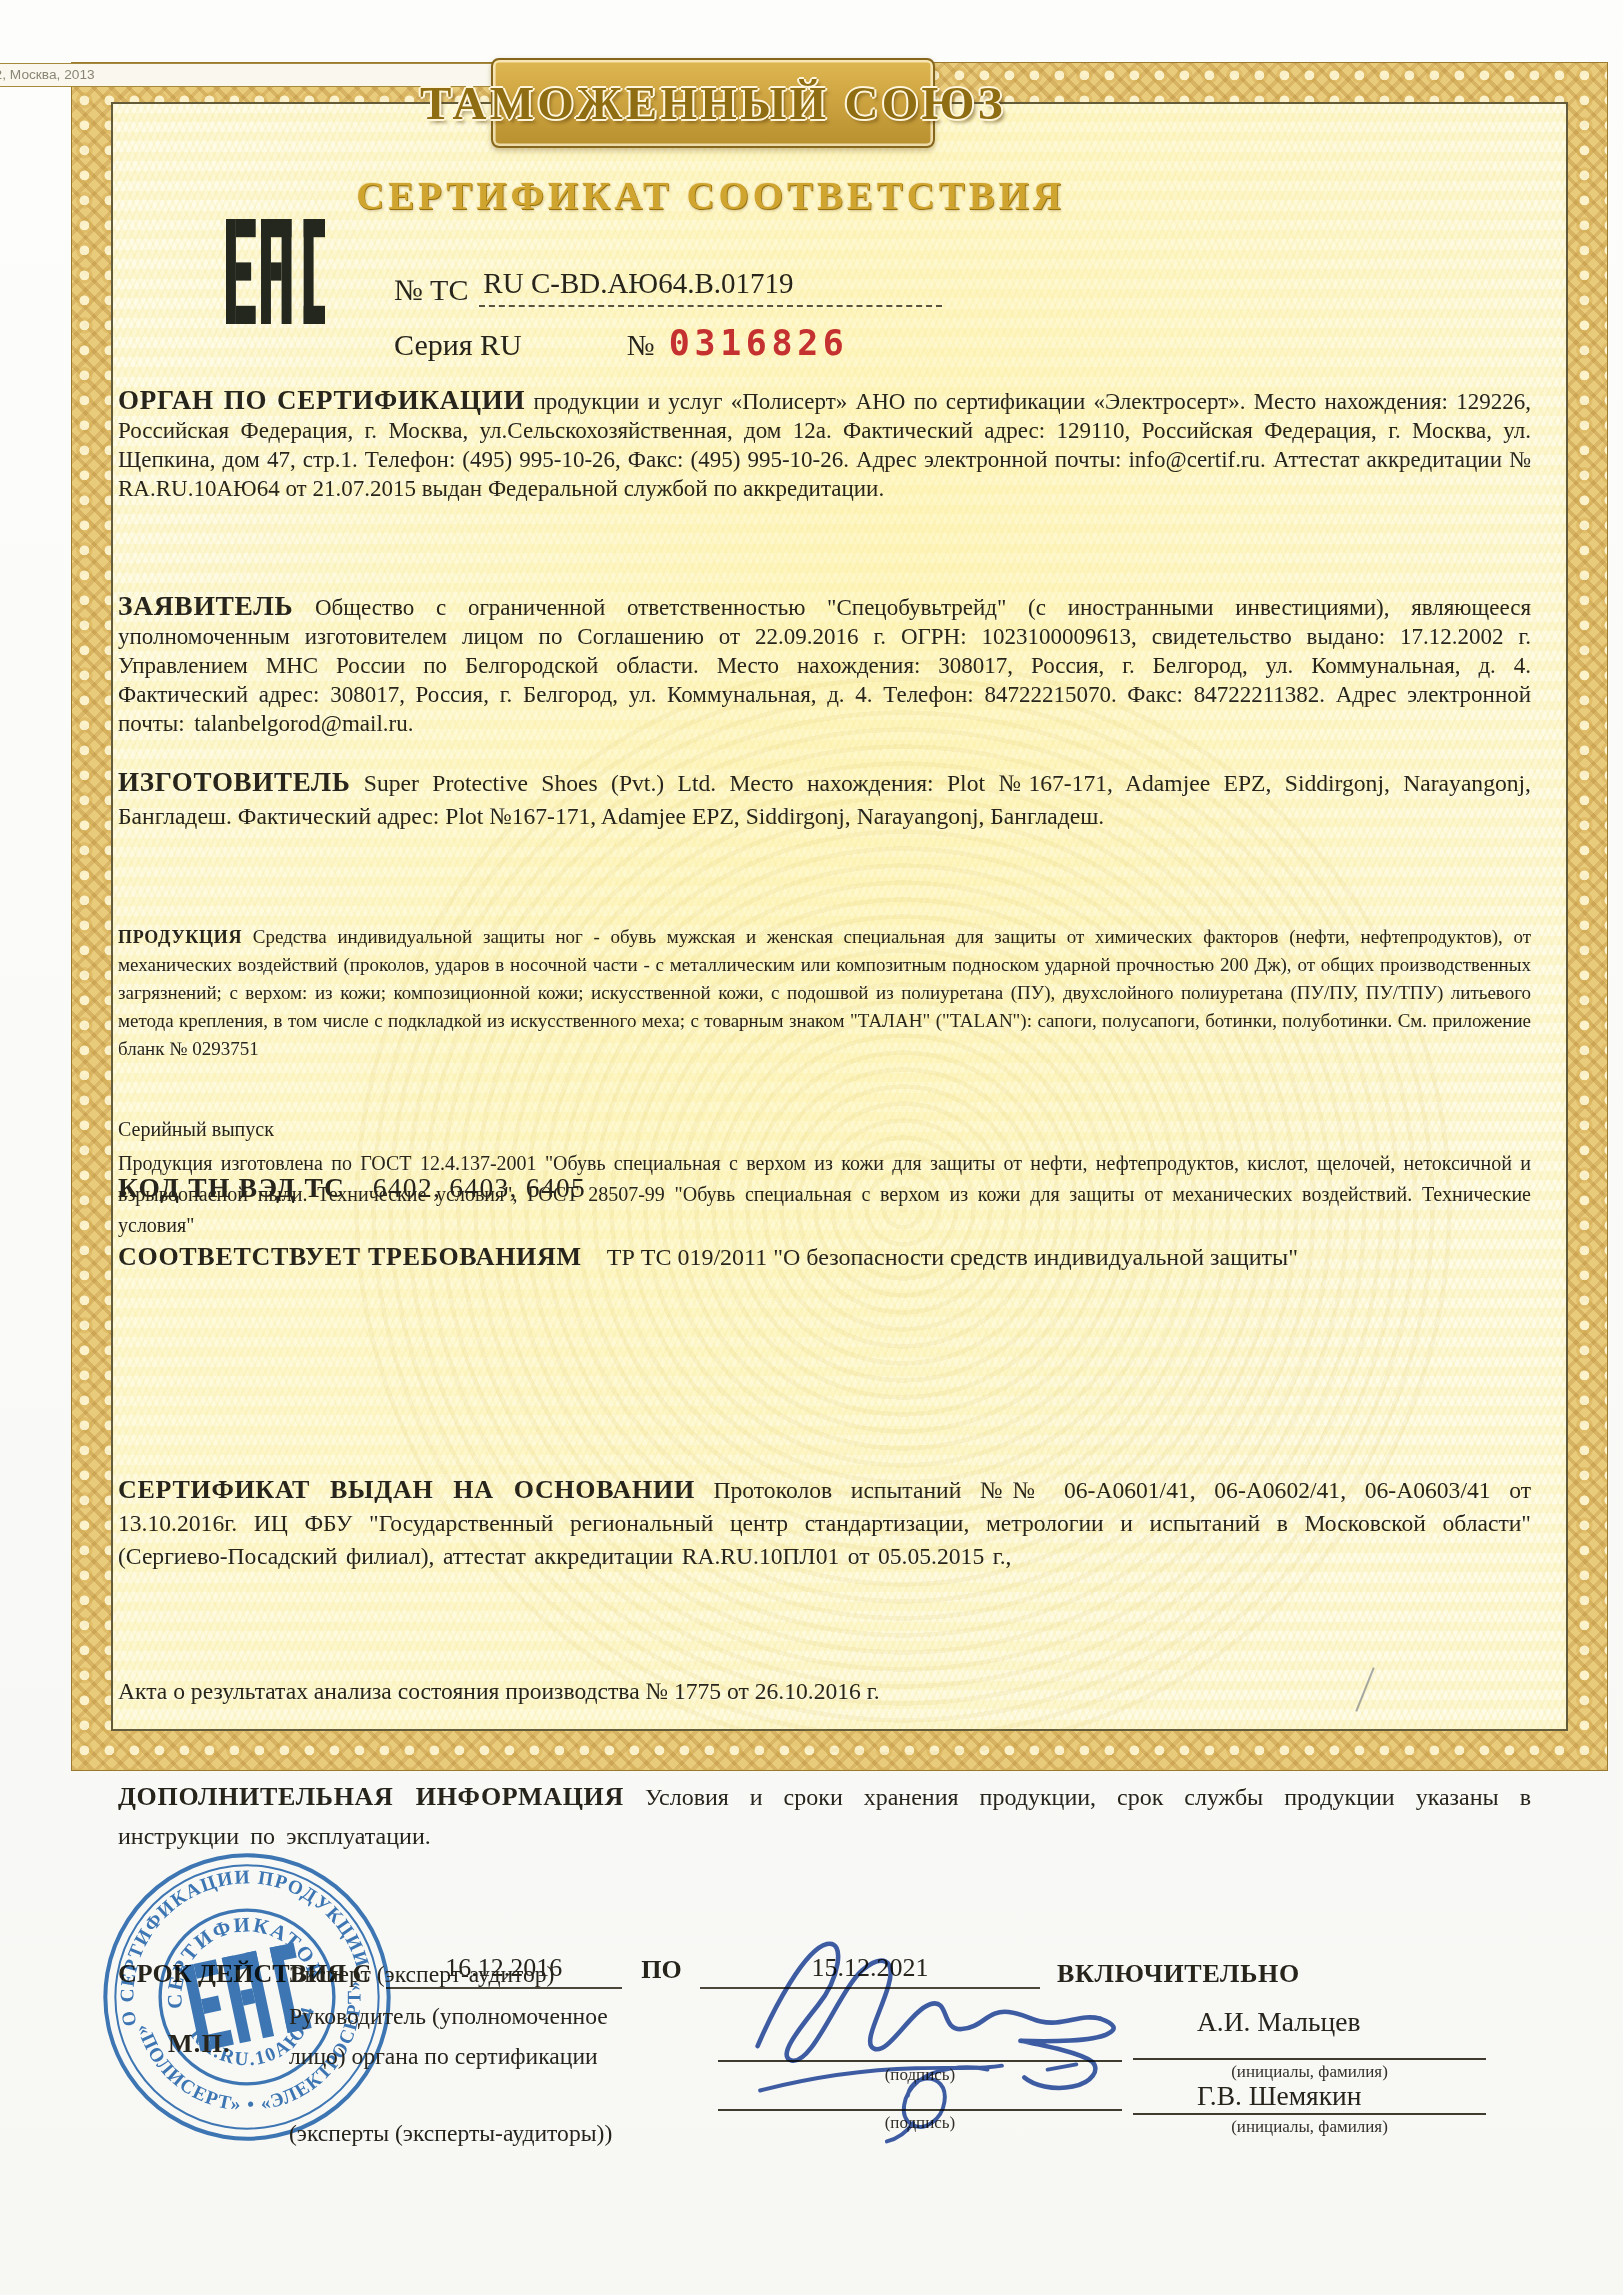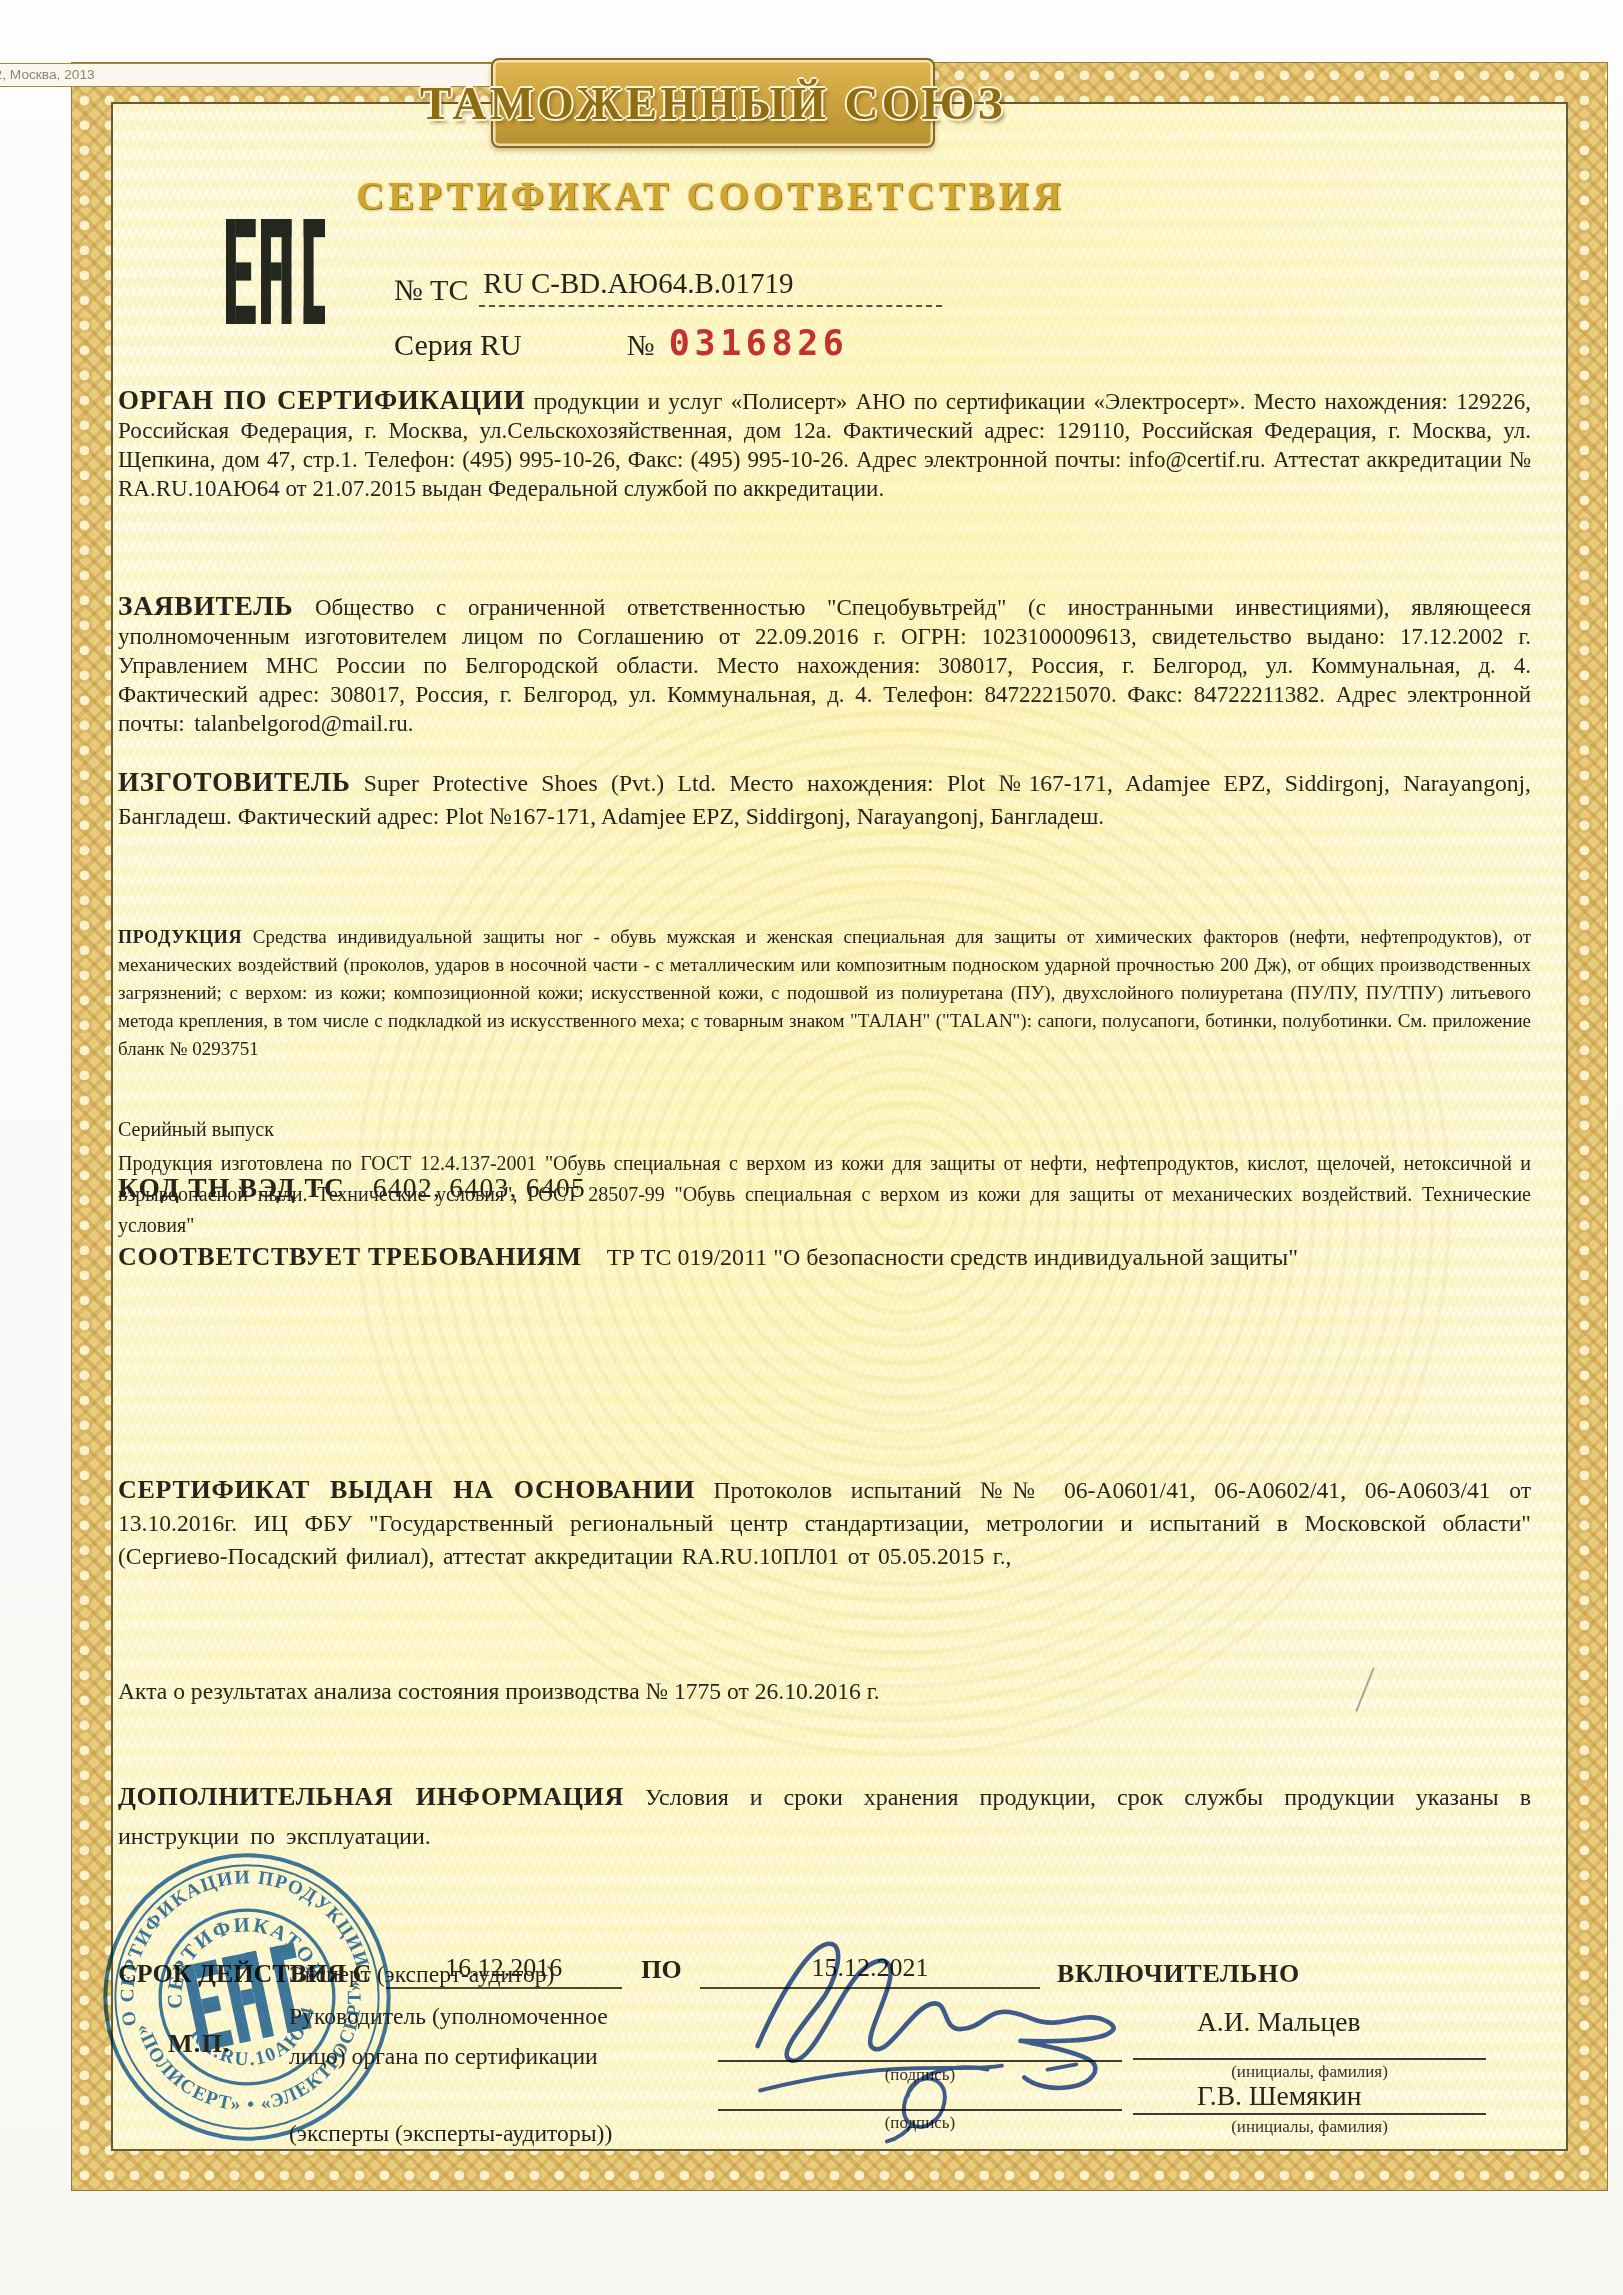--- a/index.html
+++ b/index.html
@@ -1,17 +1,17 @@
 <!DOCTYPE html>
 <html style="font-size:10.5px"><head>
 <meta charset="utf-8">
 <style>
   html,body{margin:0;padding:0;background:#fbfbf9;}
   .page{position:relative;width:1623px;height:2295px;background:linear-gradient(180deg,#fdfdfc 0%,#f7f7f4 100%);overflow:hidden;font-family:"Liberation Serif",serif;color:#27241c;}
-  .cert{position:absolute;left:71px;top:62px;width:1537px;height:2129px;box-sizing:border-box;
+  .cert{position:absolute;left:71px;top:62px;width:1537px;height:1709px;box-sizing:border-box;
     background-color:#e9cb7c;
     background-image:
       radial-gradient(circle at 12.4px 12.4px, rgba(255,250,218,.85) 0 4.6px, rgba(214,174,84,.45) 5.2px 7.9px, transparent 8.5px),
       repeating-linear-gradient(45deg, rgba(166,116,34,.28) 0 3.9px, transparent 3.9px 12.4px),
       repeating-linear-gradient(-45deg, rgba(166,116,34,.22) 0 3.9px, transparent 3.9px 12.4px);
     background-size:25px 25px,auto,auto;
     border:1.3px solid #9a7a2e;}
   .cert-inner{position:absolute;inset:39px;border:2px solid rgba(72,64,30,.85);
     background:
       radial-gradient(ellipse at 55% 26%, rgba(255,240,150,.40), transparent 62%),

